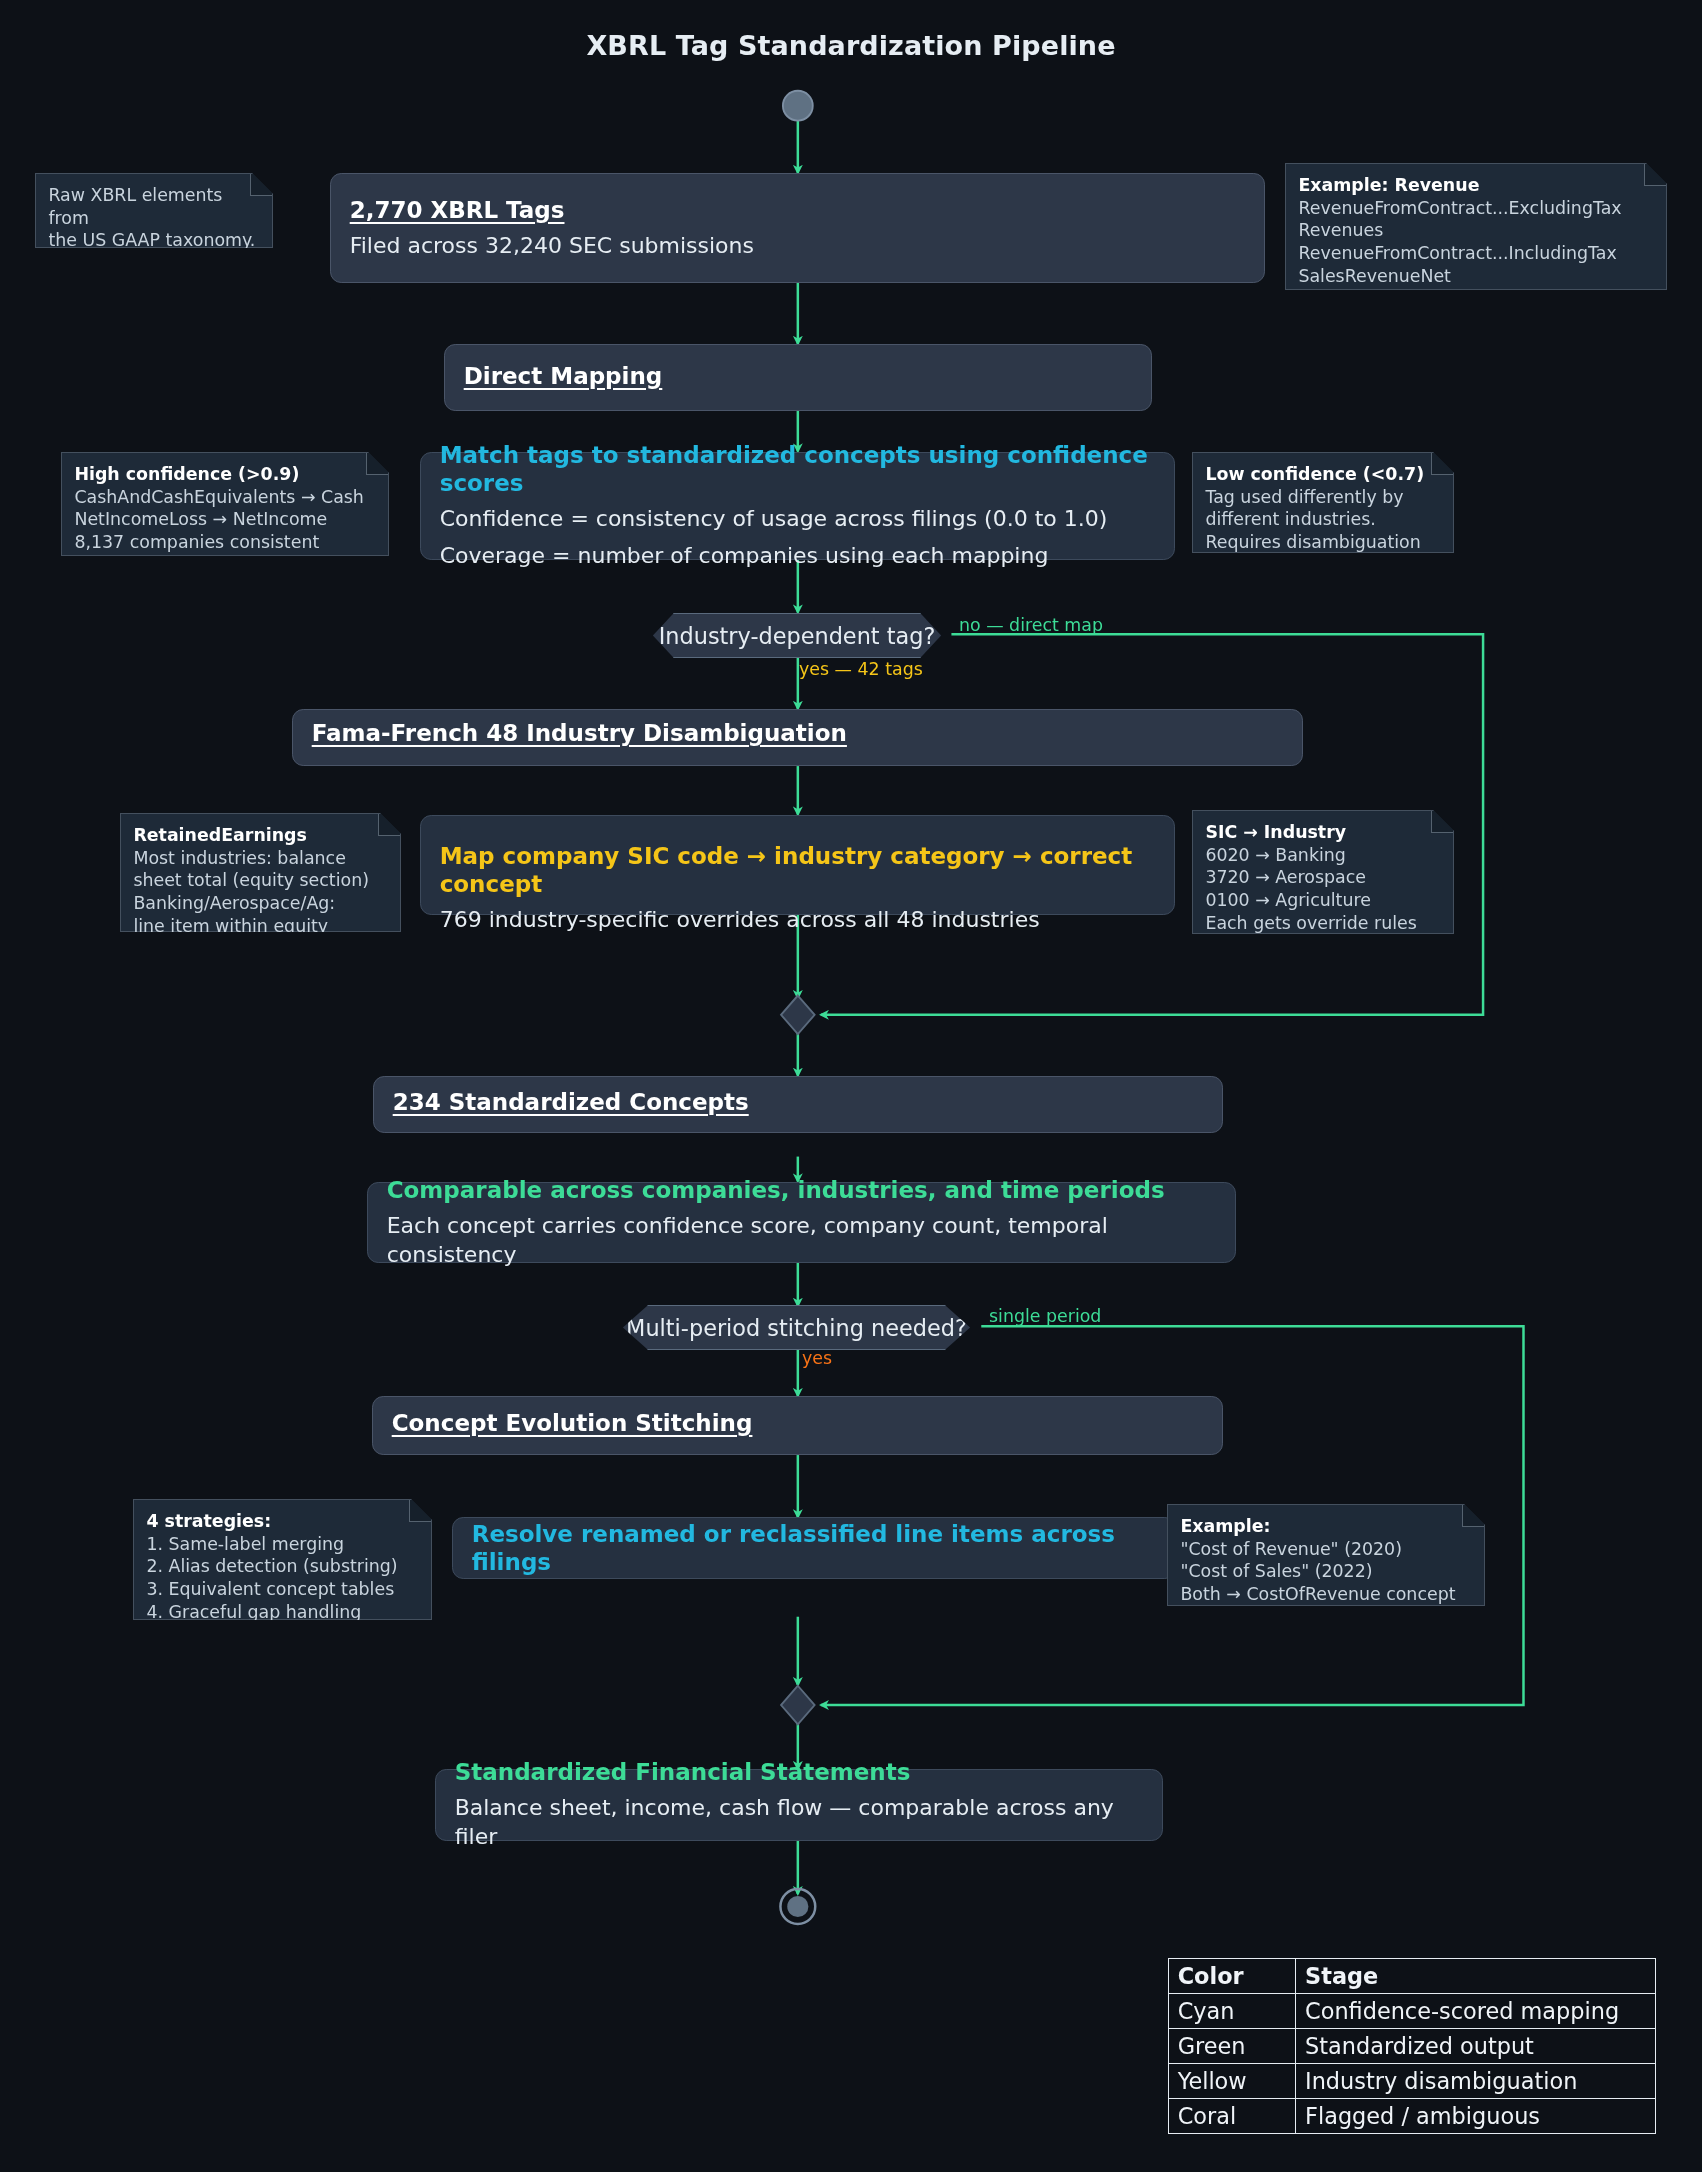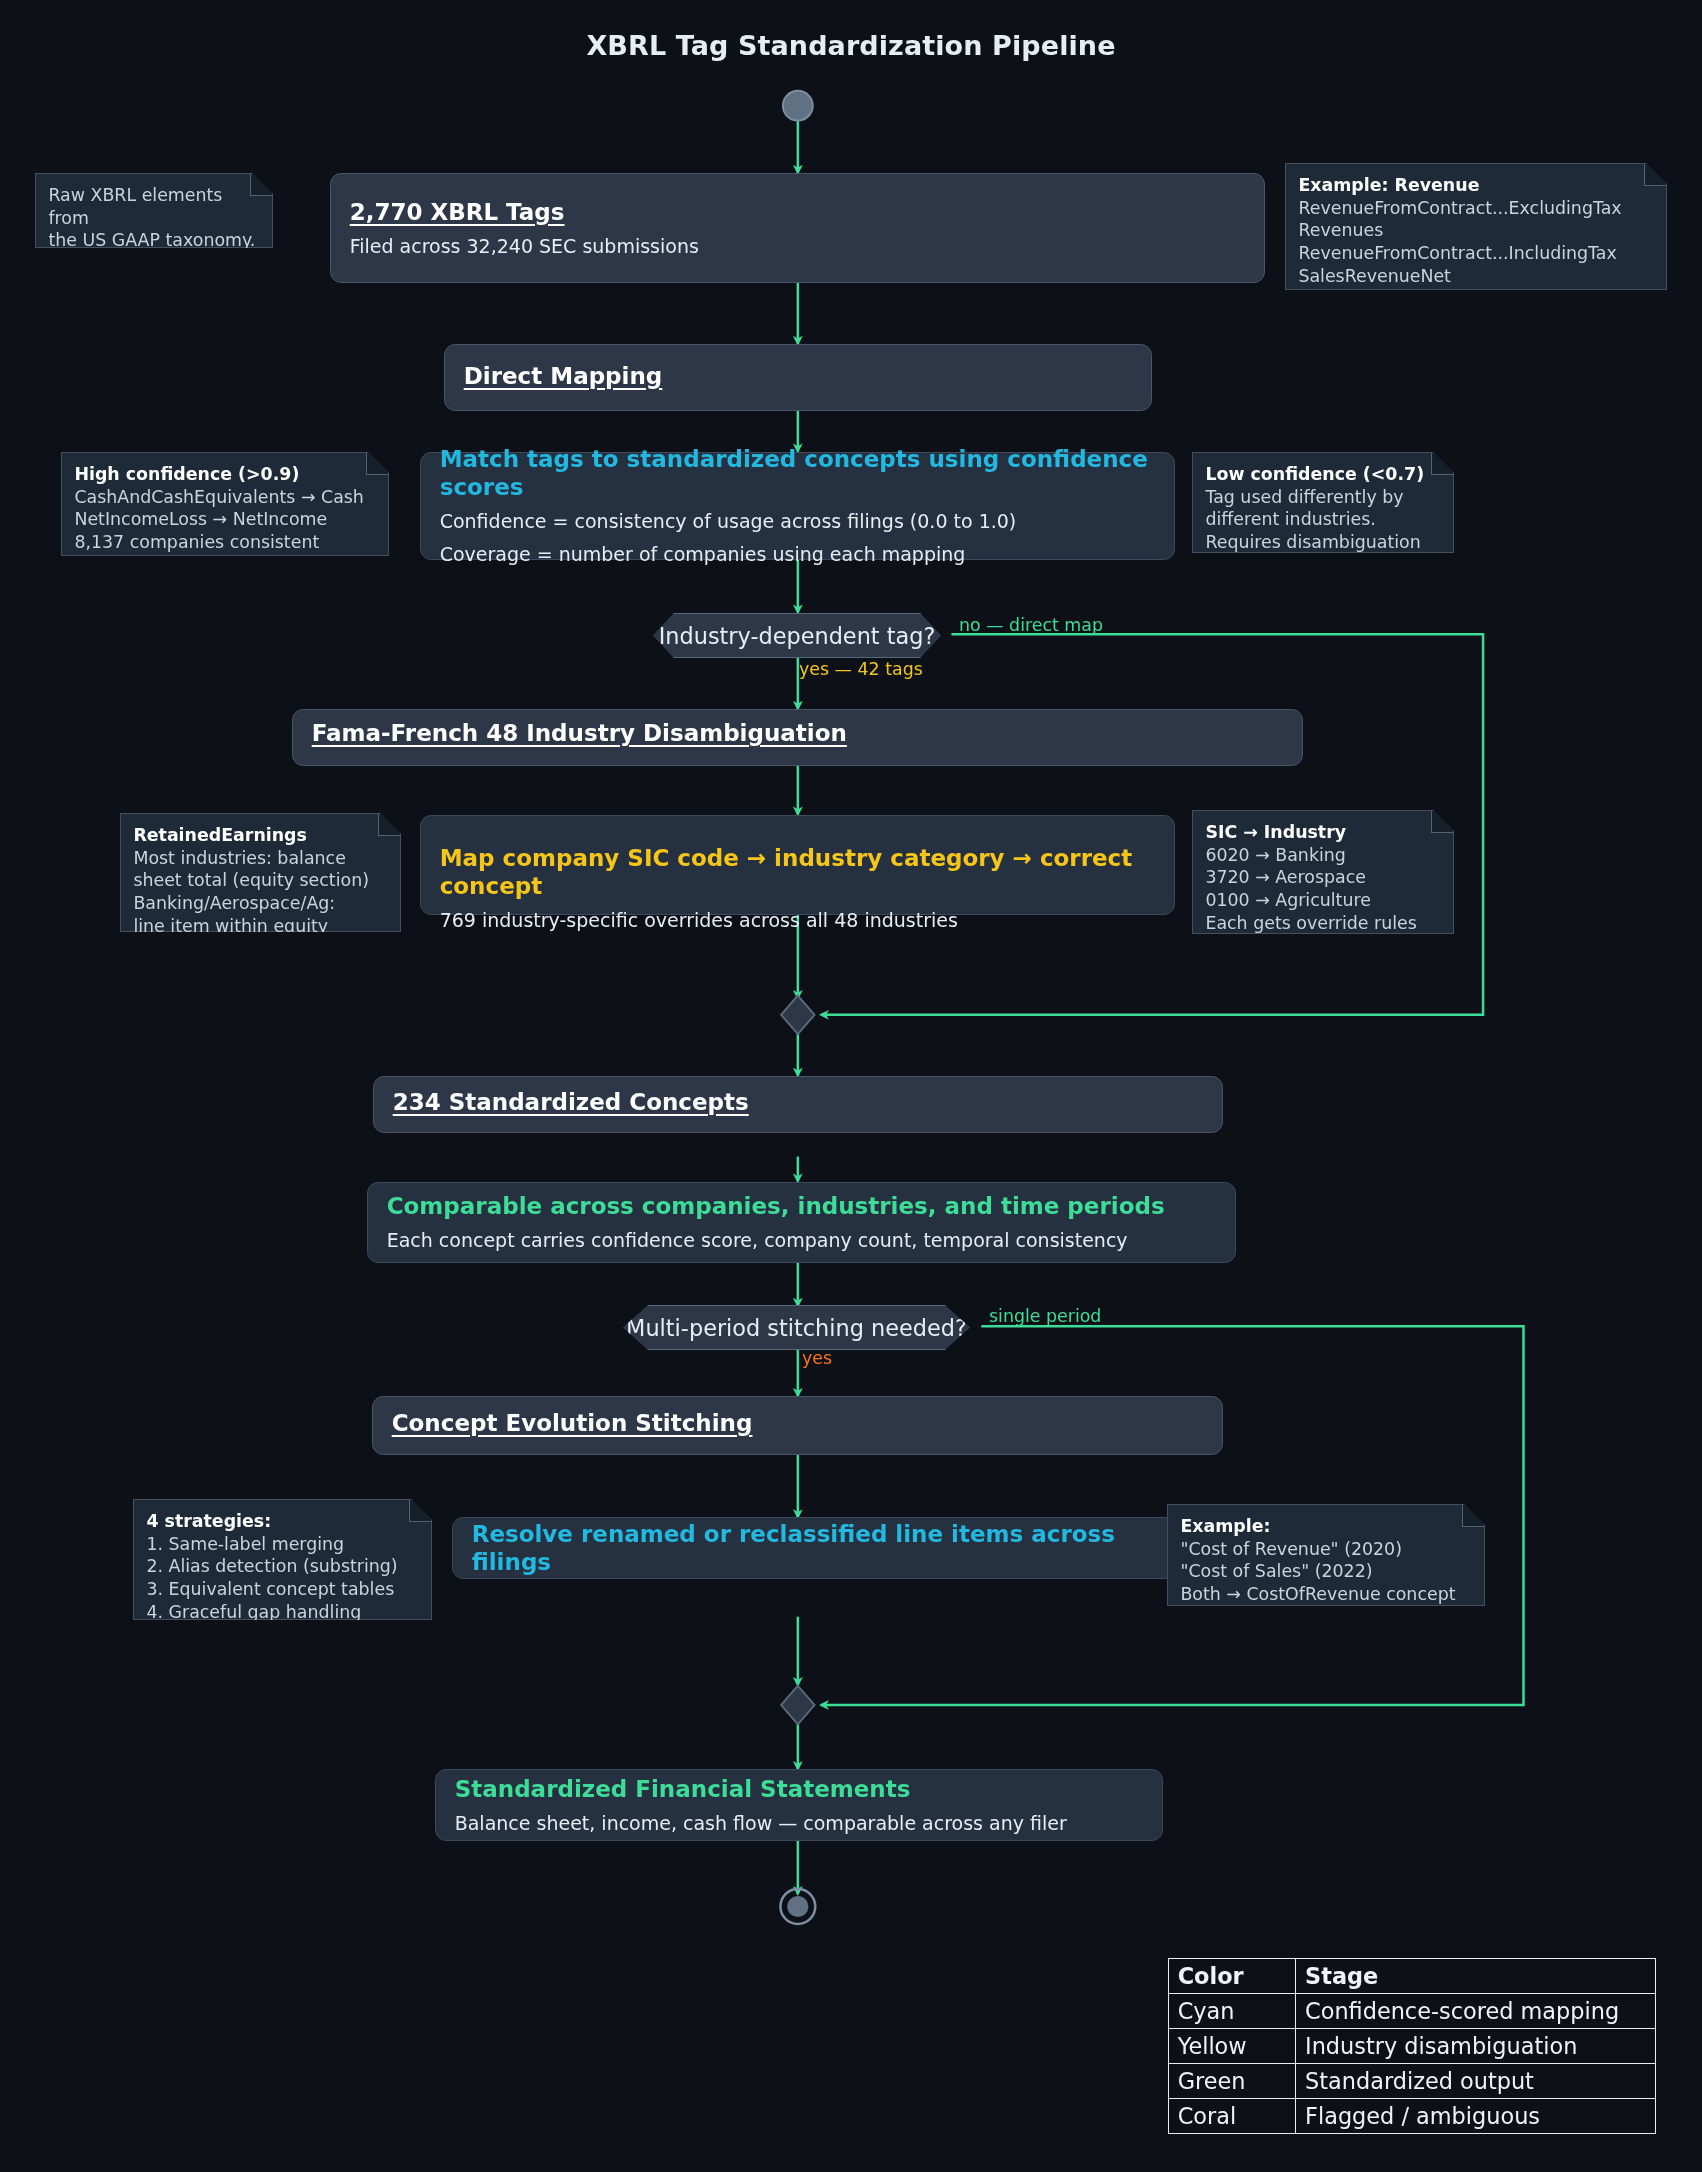--- a/index.html
+++ b/index.html
@@ -28,21 +28,21 @@
     background:#2d3748;
     border:1.2px solid #4a5568;
     border-radius:11.2px;
     box-sizing:border-box;
     display:flex;flex-direction:column;justify-content:center;
     padding:13.7px 18.7px;
     gap:8px;
   }
   .node.sub{background:#253040;border-color:#3d4a5c;}
   .node .l1{font-size:23px;line-height:1.22;}
-  .node .l2{font-size:19px;line-height:1.30;color:#e6edf3;}
+  .node .l2{font-size:22px;line-height:1.30;color:#e6edf3;}
   .hdr{
     font-weight:bold;color:#ffffff;text-decoration:underline;
     text-underline-offset:4.4px;text-decoration-thickness:1.9px;
   }
   .hdr-plain{font-weight:bold;}
   .cyan{color:#22b8e0;}
   .yellow{color:#f5c518;margin-top:47px;}
   .green{color:#3ddc97;}
 
   
@@ -260,28 +260,28 @@
     <tbody>
         <tr>
       <th>Color</th>
       <th>Stage</th>
     </tr>
     <tr>
       <td class="lg-cyan">Cyan</td>
       <td>Confidence-scored mapping</td>
     </tr>
     <tr>
+      <td class="lg-green">Green</td>
+      <td>Standardized output</td>
+    </tr>
+    <tr>
       <td class="lg-yellow">Yellow</td>
       <td>Industry disambiguation</td>
     </tr>
     <tr>
-      <td class="lg-green">Green</td>
-      <td>Standardized output</td>
-    </tr>
-    <tr>
       <td class="lg-coral">Coral</td>
       <td>Flagged / ambiguous</td>
     </tr>
   </tbody>
     </table>
 
 </div>
 
 
 </body></html>

